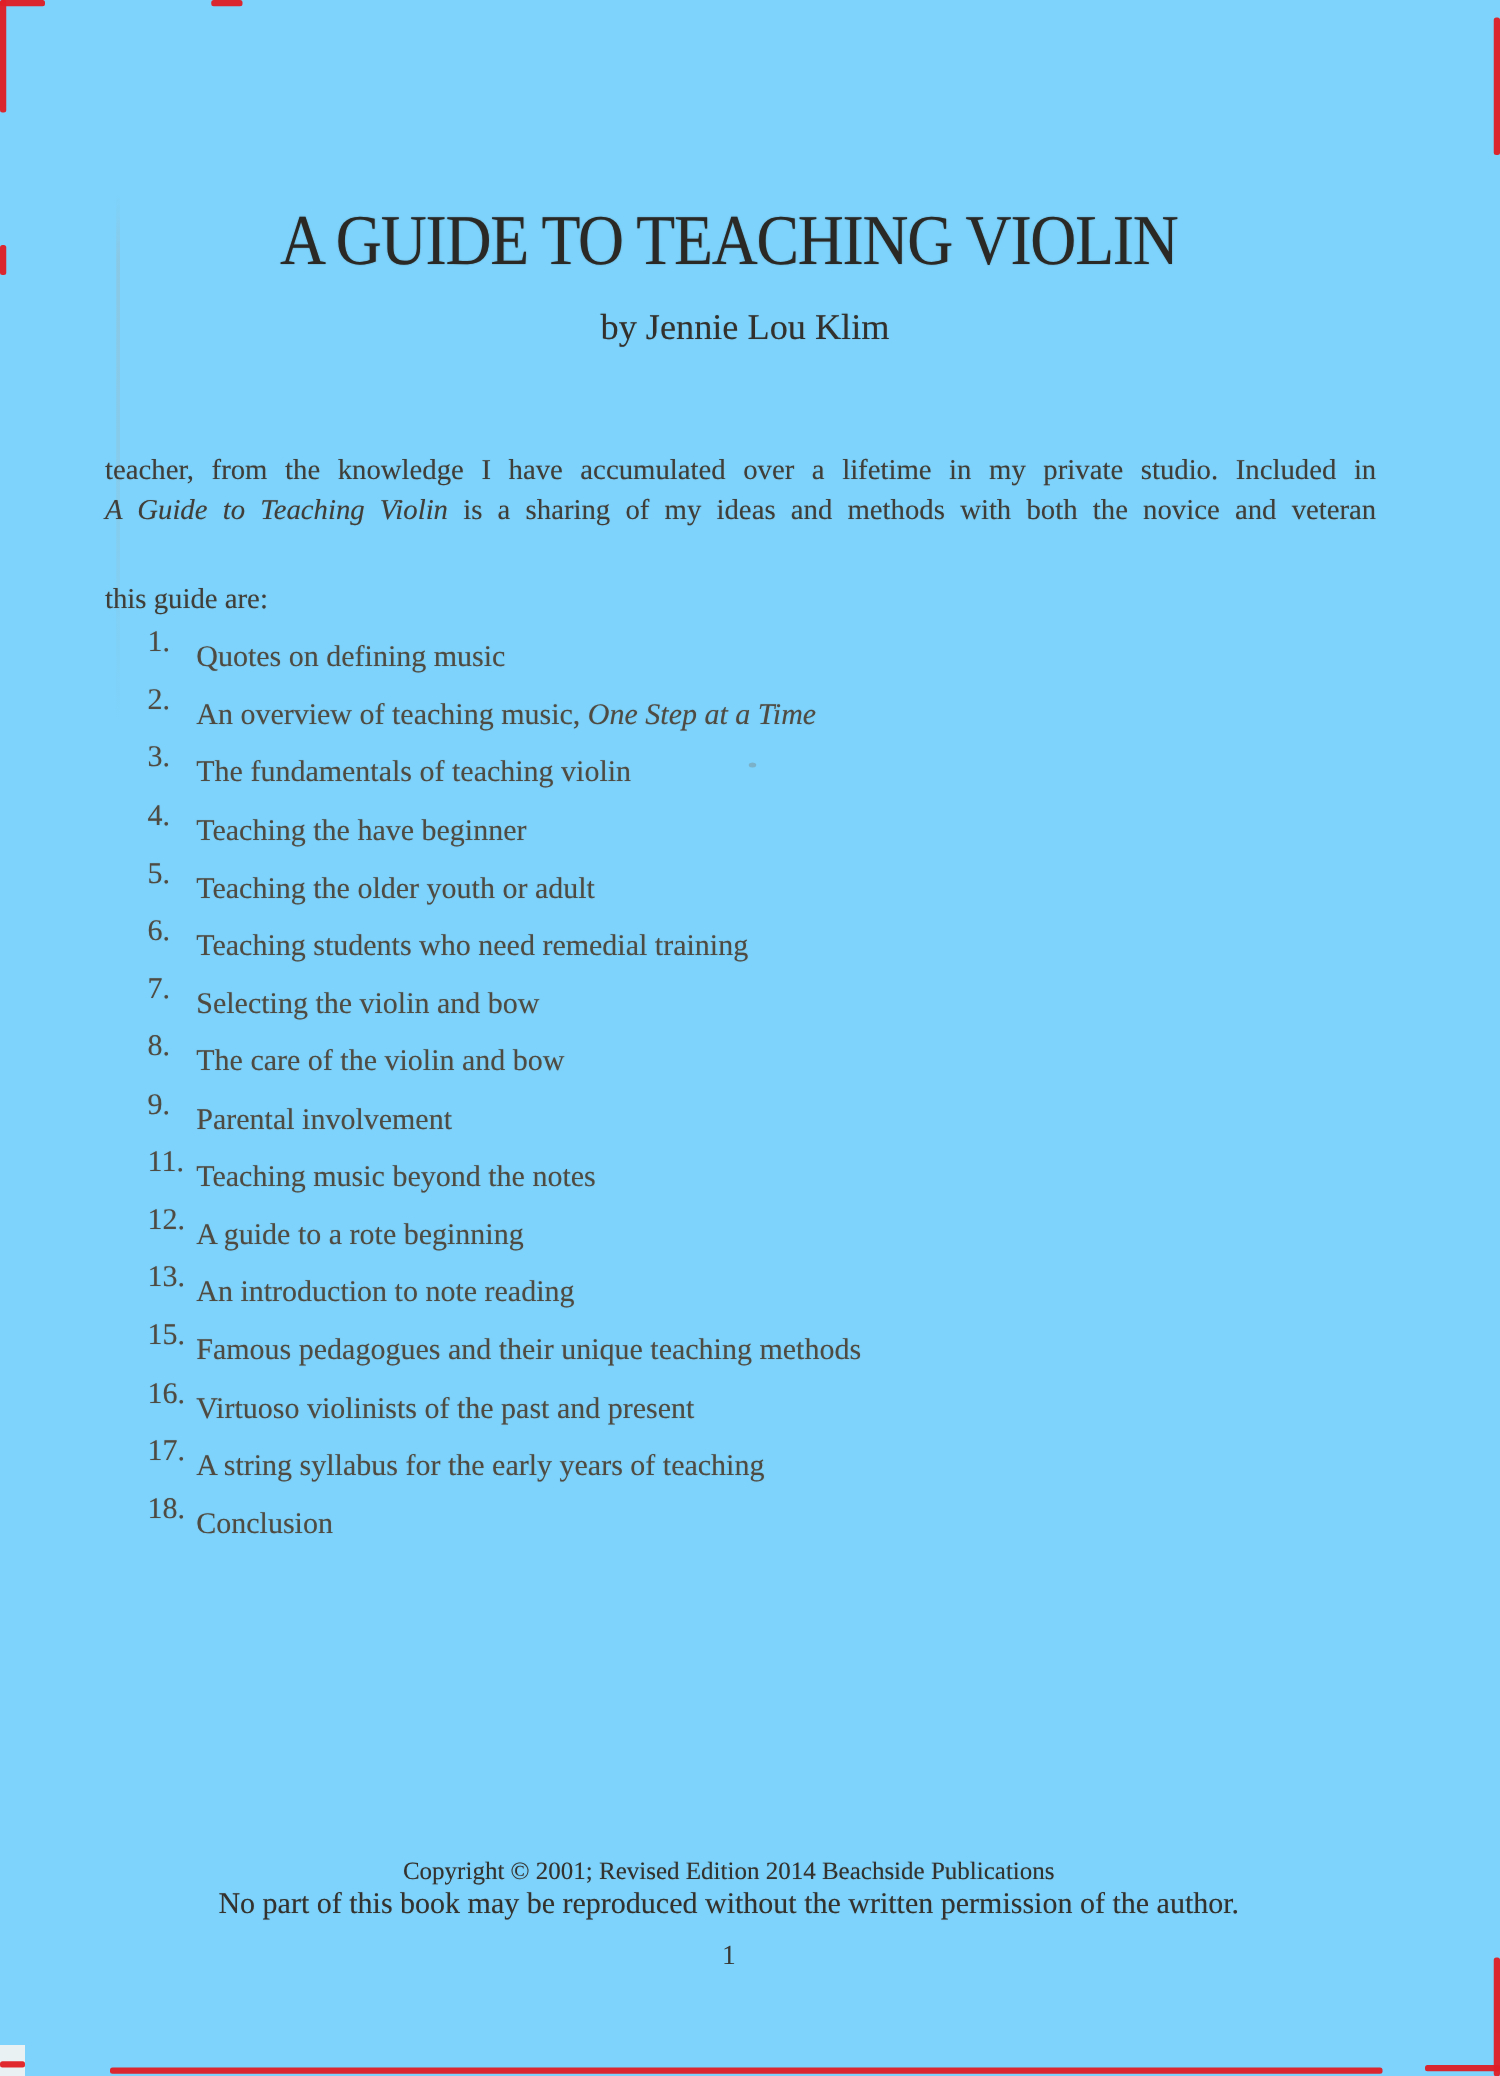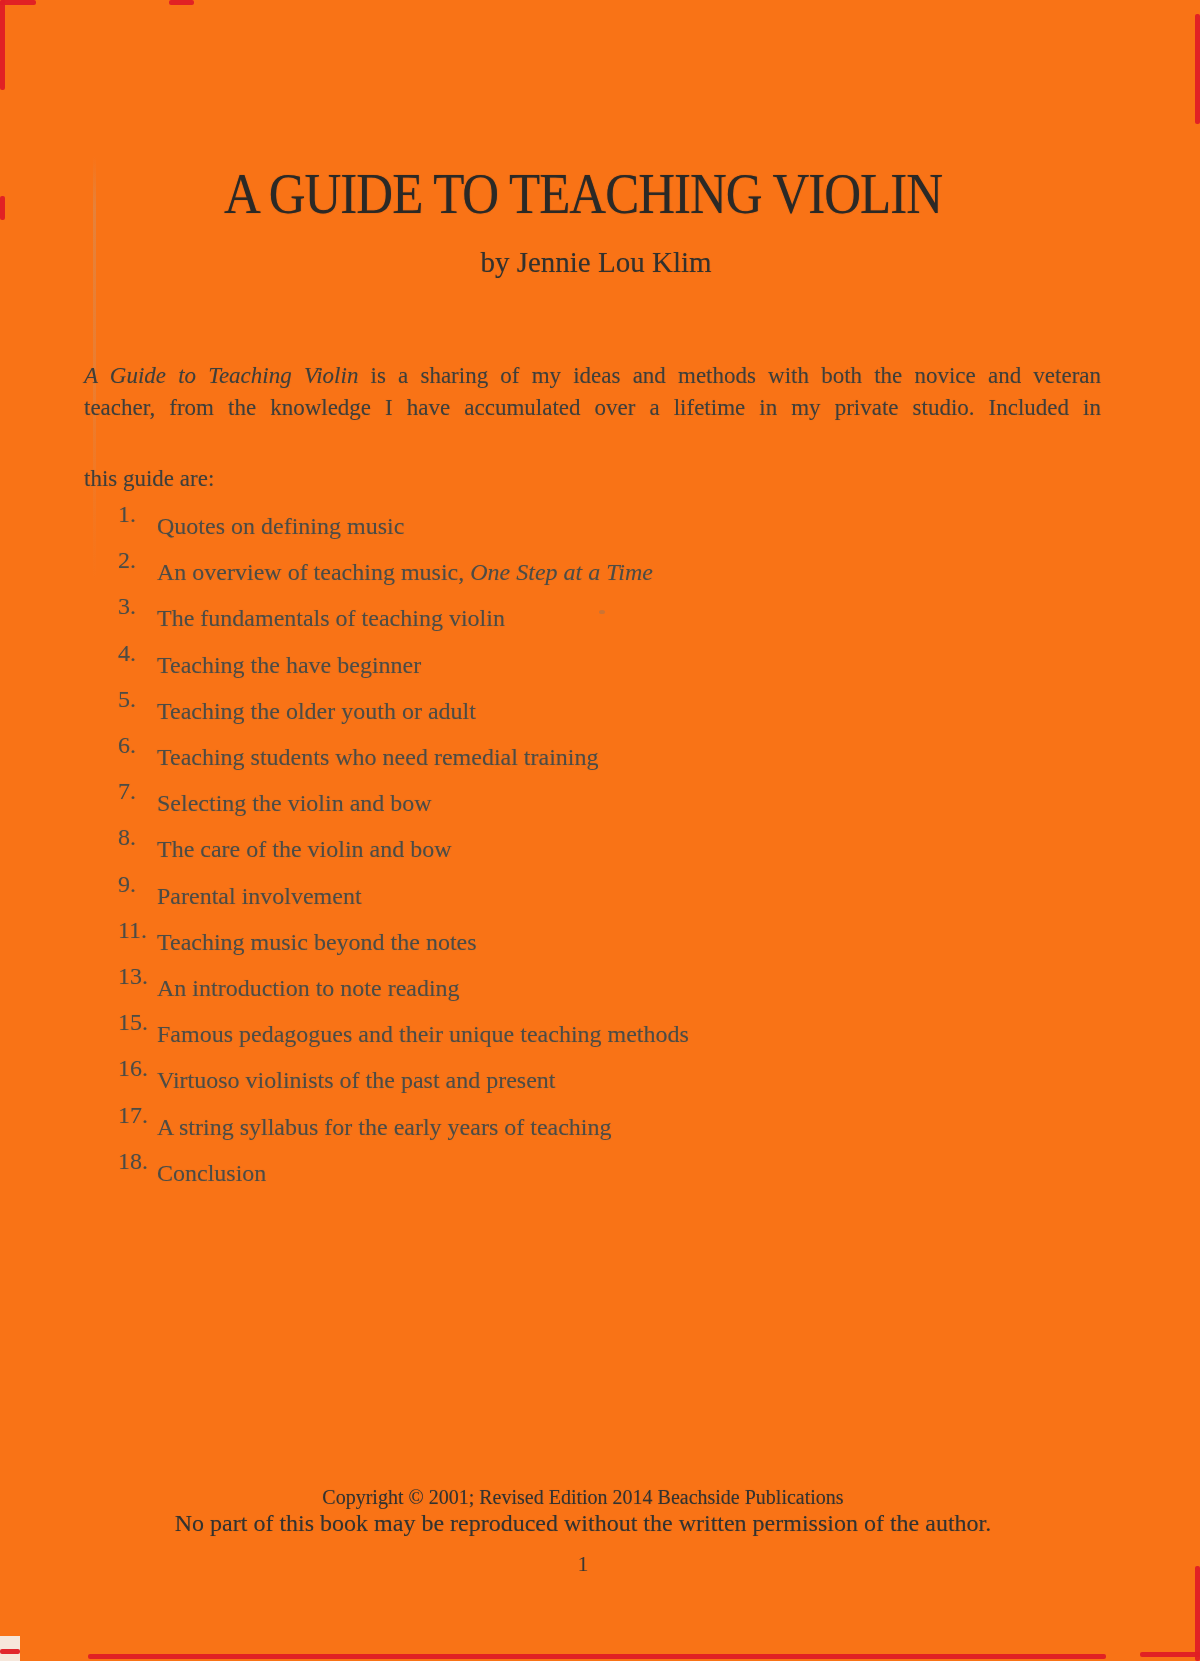--- a/index.html
+++ b/index.html
@@ -1,19 +1,19 @@
 <!DOCTYPE html>
 <html><head>
 <meta charset="utf-8">
 <style>
   html,body{margin:0;padding:0;background:#ffffff;}
   .page{
     position:relative;
     width:1200px;height:1661px;
-    background:#f97316;
+    background:#7dd3fc;
     overflow:hidden;
     font-family:"Liberation Serif","DejaVu Serif",serif;
     color:#3f3d38;
   }
   
   .centered-col{position:absolute;left:0;width:1166px;text-align:center;}
   .title{
     top:161px;
     font-size:51px;
     letter-spacing:-1px;
@@ -85,22 +85,22 @@
   <div class="redmark rm-r1"></div>
   <div class="redmark rm-r2"></div>
   <div class="redmark rm-b1"></div>
   <div class="redmark rm-bl"></div>
   <div class="redmark rm-br"></div>
 
   <div class="centered-col title">A GUIDE TO TEACHING VIOLIN</div>
   <div class="centered-col byline">by Jennie Lou Klim</div>
 
   <div class="intro">
+    <div class="jline">teacher, from the knowledge I have accumulated over a lifetime in my private studio.  Included in</div>
     <div class="jline"><span class="it">A Guide to Teaching Violin</span><span> is a sharing of my ideas and methods with both the novice and veteran</span></div>
-    <div class="jline">teacher, from the knowledge I have accumulated over a lifetime in my private studio.  Included in</div>
     <div class="lastline">this guide are:</div>
   </div>
 
   <div class="toc">
     <div class="toc-row">
         <span class="toc-num">1.</span>
         <span class="toc-txt"><span>Quotes on defining music</span><span class="it"></span></span>
       </div>
     <div class="toc-row">
         <span class="toc-num">2.</span>
@@ -132,20 +132,24 @@
       </div>
     <div class="toc-row">
         <span class="toc-num">9.</span>
         <span class="toc-txt"><span>Parental involvement</span><span class="it"></span></span>
       </div>
     <div class="toc-row">
         <span class="toc-num">11.</span>
         <span class="toc-txt"><span>Teaching music beyond the notes</span><span class="it"></span></span>
       </div>
     <div class="toc-row">
+        <span class="toc-num">12.</span>
+        <span class="toc-txt"><span>A guide to a rote beginning</span><span class="it"></span></span>
+      </div>
+    <div class="toc-row">
         <span class="toc-num">13.</span>
         <span class="toc-txt"><span>An introduction to note reading</span><span class="it"></span></span>
       </div>
     <div class="toc-row">
         <span class="toc-num">15.</span>
         <span class="toc-txt"><span>Famous pedagogues and their unique teaching methods</span><span class="it"></span></span>
       </div>
     <div class="toc-row">
         <span class="toc-num">16.</span>
         <span class="toc-txt"><span>Virtuoso violinists of the past and present</span><span class="it"></span></span>

